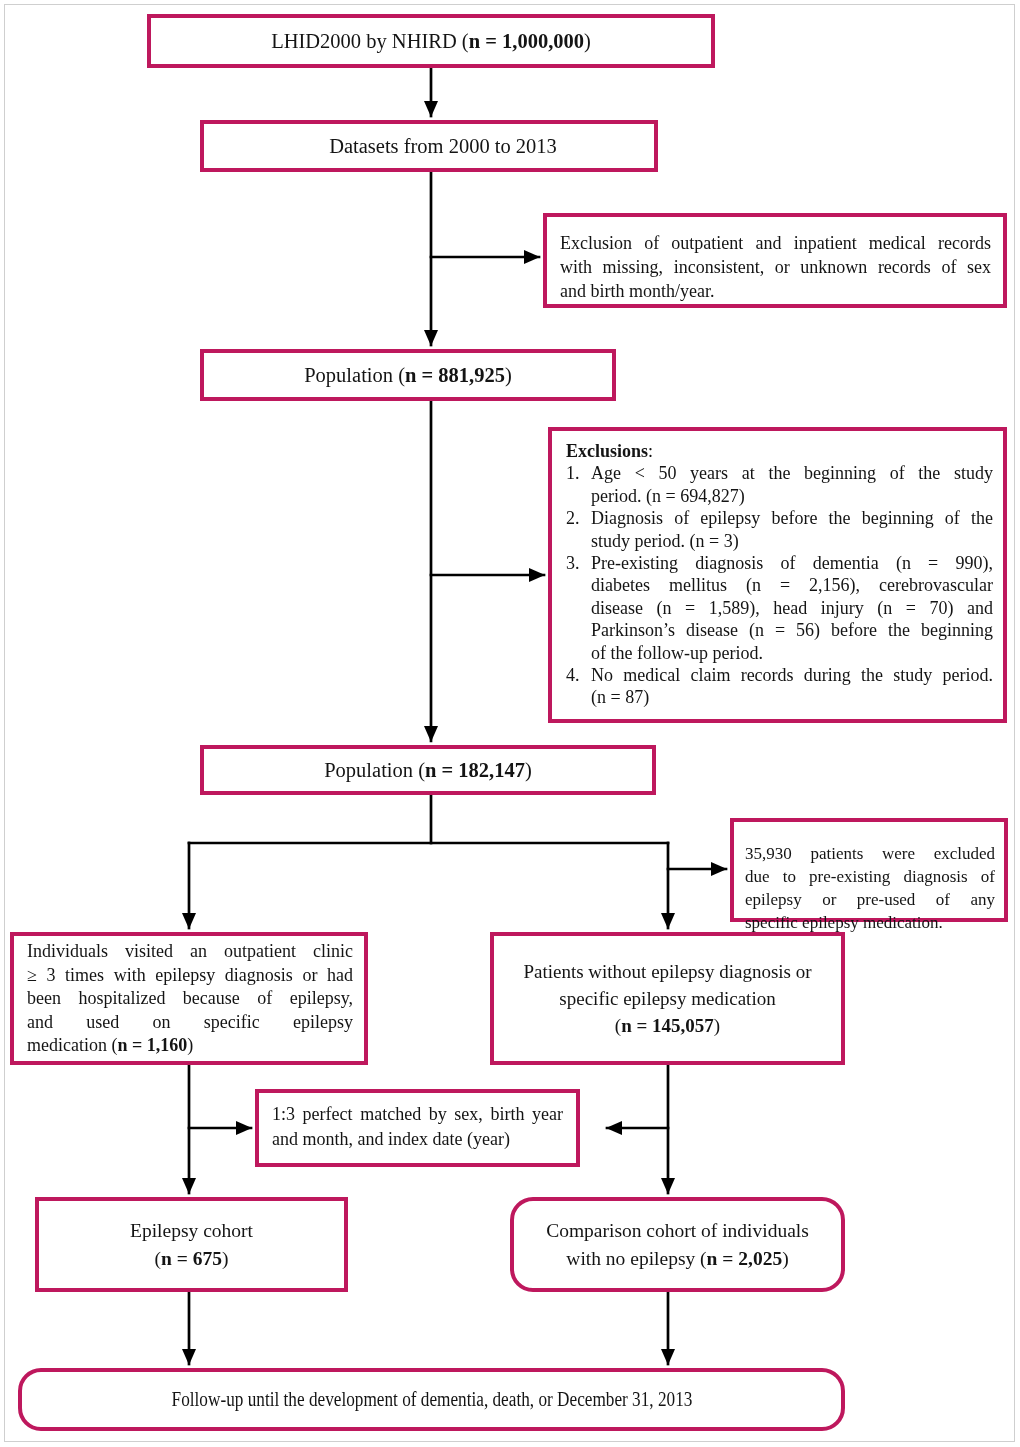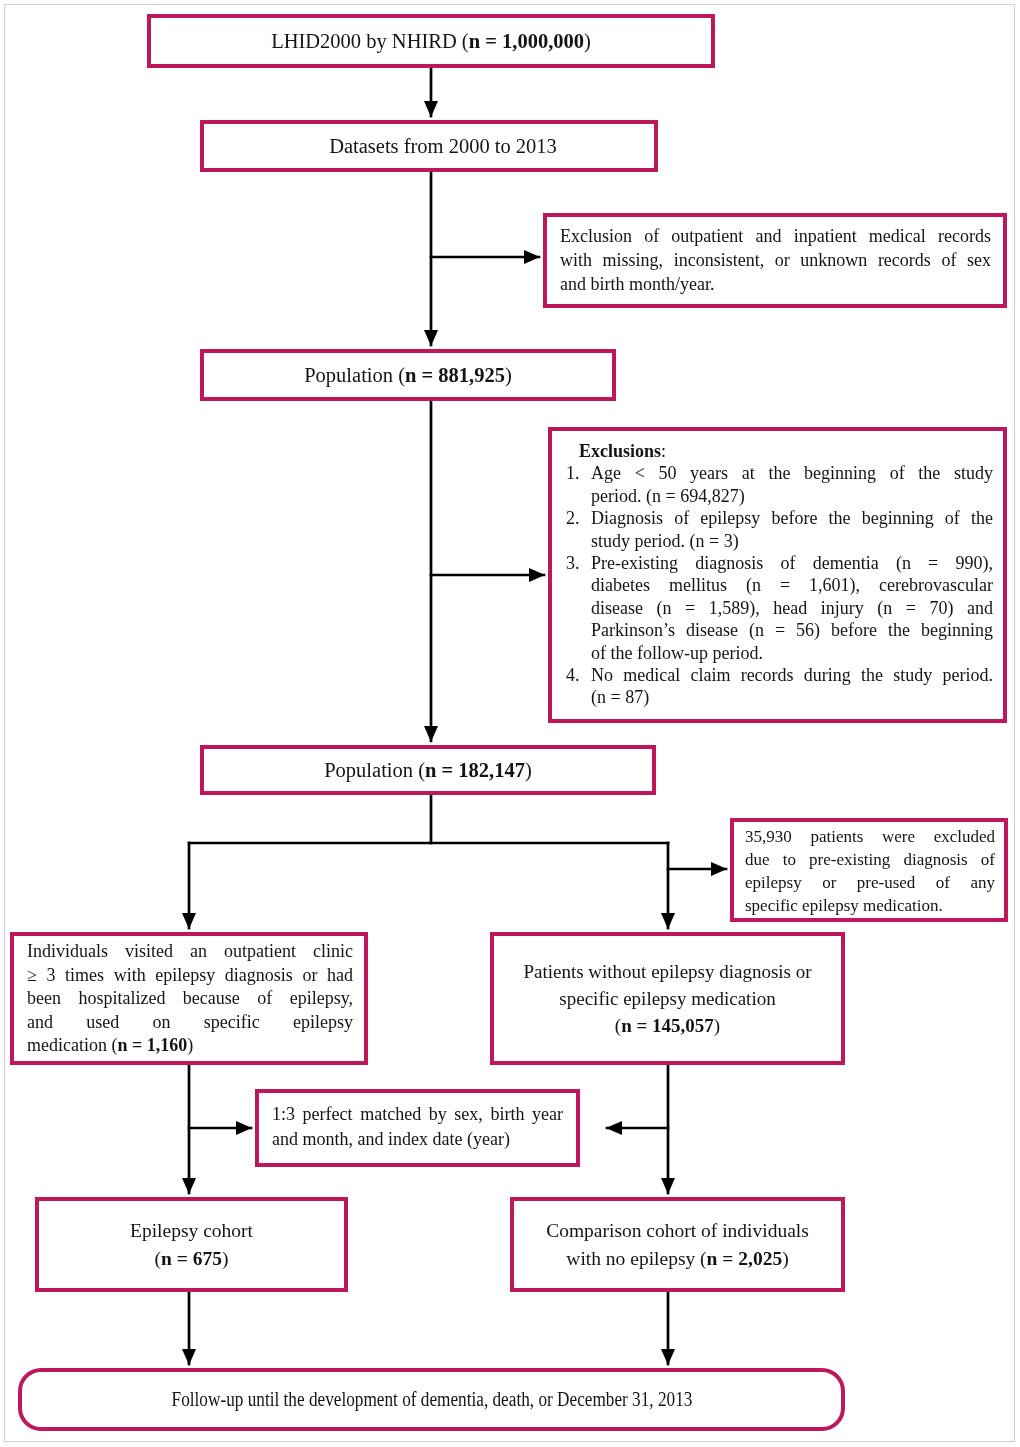--- a/index.html
+++ b/index.html
@@ -13,31 +13,31 @@
   .box{position:absolute;box-sizing:border-box;border:4px solid #be185d;background:#fff;}
   .center{display:flex;align-items:center;justify-content:center;text-align:center;}
   .ln{white-space:normal;}
   .jl{text-align:justify;text-align-last:justify;}
   .cont{padding-left:25px;}
   .enum{display:inline-block;width:25px;}
   b{font-weight:bold;}
 
   #b-lhid{left:147px;top:14px;width:568px;height:54px;font-size:20.5px;}
   #b-datasets{left:200px;top:120px;width:458px;height:52px;font-size:20.5px;padding-left:28px;}
-  #b-excl1{left:543px;top:213px;width:464px;height:95px;font-size:18px;line-height:24px;padding:7px 12px 0 13px;}
+  #b-excl1{left:543px;top:213px;width:464px;height:95px;font-size:18px;line-height:24px;padding:14px 12px 0 13px;}
   #b-pop1{left:200px;top:349px;width:416px;height:52px;font-size:20.5px;}
   #b-excl2{left:548px;top:427px;width:459px;height:296px;font-size:18px;line-height:22.4px;padding:9px 10px 0 14px;}
-  .excl-title{margin-left:13px;}
+  .excl-title{}
   #b-pop2{left:200px;top:745px;width:456px;height:50px;font-size:20.5px;}
-  #b-35930{left:730px;top:818px;width:278px;height:104px;font-size:17px;line-height:23px;padding:3px 9px 0 11px;}
+  #b-35930{left:730px;top:818px;width:278px;height:104px;font-size:17px;line-height:23px;padding:20px 9px 0 11px;}
   #b-indiv{left:10px;top:932px;width:358px;height:133px;font-size:18px;line-height:23.5px;padding:4px 11px 0 13px;}
   #b-patients{left:490px;top:932px;width:355px;height:133px;font-size:19px;line-height:27px;}
   #b-match{left:255px;top:1089px;width:325px;height:78px;font-size:18px;line-height:25px;padding:9px 13px 0 13px;}
   #b-ecohort{left:35px;top:1197px;width:313px;height:95px;font-size:19.5px;line-height:28px;}
-  #b-ccohort{left:510px;top:1197px;width:335px;height:95px;font-size:19.5px;line-height:28px;}
+  #b-ccohort{left:510px;top:1197px;width:335px;height:95px;font-size:19.5px;line-height:28px;border-radius:23px;}
   #b-follow{left:18px;top:1368px;width:827px;height:63px;font-size:20.5px;border-radius:23px;}
   .narrow{display:inline-block;transform:scaleX(0.84);transform-origin:center;white-space:nowrap;}
 </style>
 </head>
 <body>
 
 <div id="fig">
   <div id="pageborder"></div>
 
   <svg id="connectors" width="1020" height="1447" viewBox="0 0 1020 1447">
@@ -89,21 +89,21 @@
     <div class="eitem">
       <div class="ln jl"><span class="enum">1.</span><span>Age &lt; 50 years at the beginning of the study</span></div>
       <div class="ln cont">period. (n = 694,827)</div>
     </div>
     <div class="eitem">
       <div class="ln jl"><span class="enum">2.</span><span>Diagnosis of epilepsy before the beginning of the</span></div>
       <div class="ln cont">study period. (n = 3)</div>
     </div>
     <div class="eitem">
       <div class="ln jl"><span class="enum">3.</span><span>Pre-existing diagnosis of dementia (n = 990),</span></div>
-      <div class="ln cont jl">diabetes mellitus (n = 1,601), cerebrovascular</div>
+      <div class="ln cont jl">diabetes mellitus (n = 2,156), cerebrovascular</div>
       <div class="ln cont jl">disease (n = 1,589), head injury (n = 70) and</div>
       <div class="ln cont jl">Parkinson’s disease (n = 56) before the beginning</div>
       <div class="ln cont">of the follow-up period.</div>
     </div>
     <div class="eitem">
       <div class="ln jl"><span class="enum">4.</span><span>No medical claim records during the study period.</span></div>
       <div class="ln cont">(n = 87)</div>
     </div>
   </div>
 

